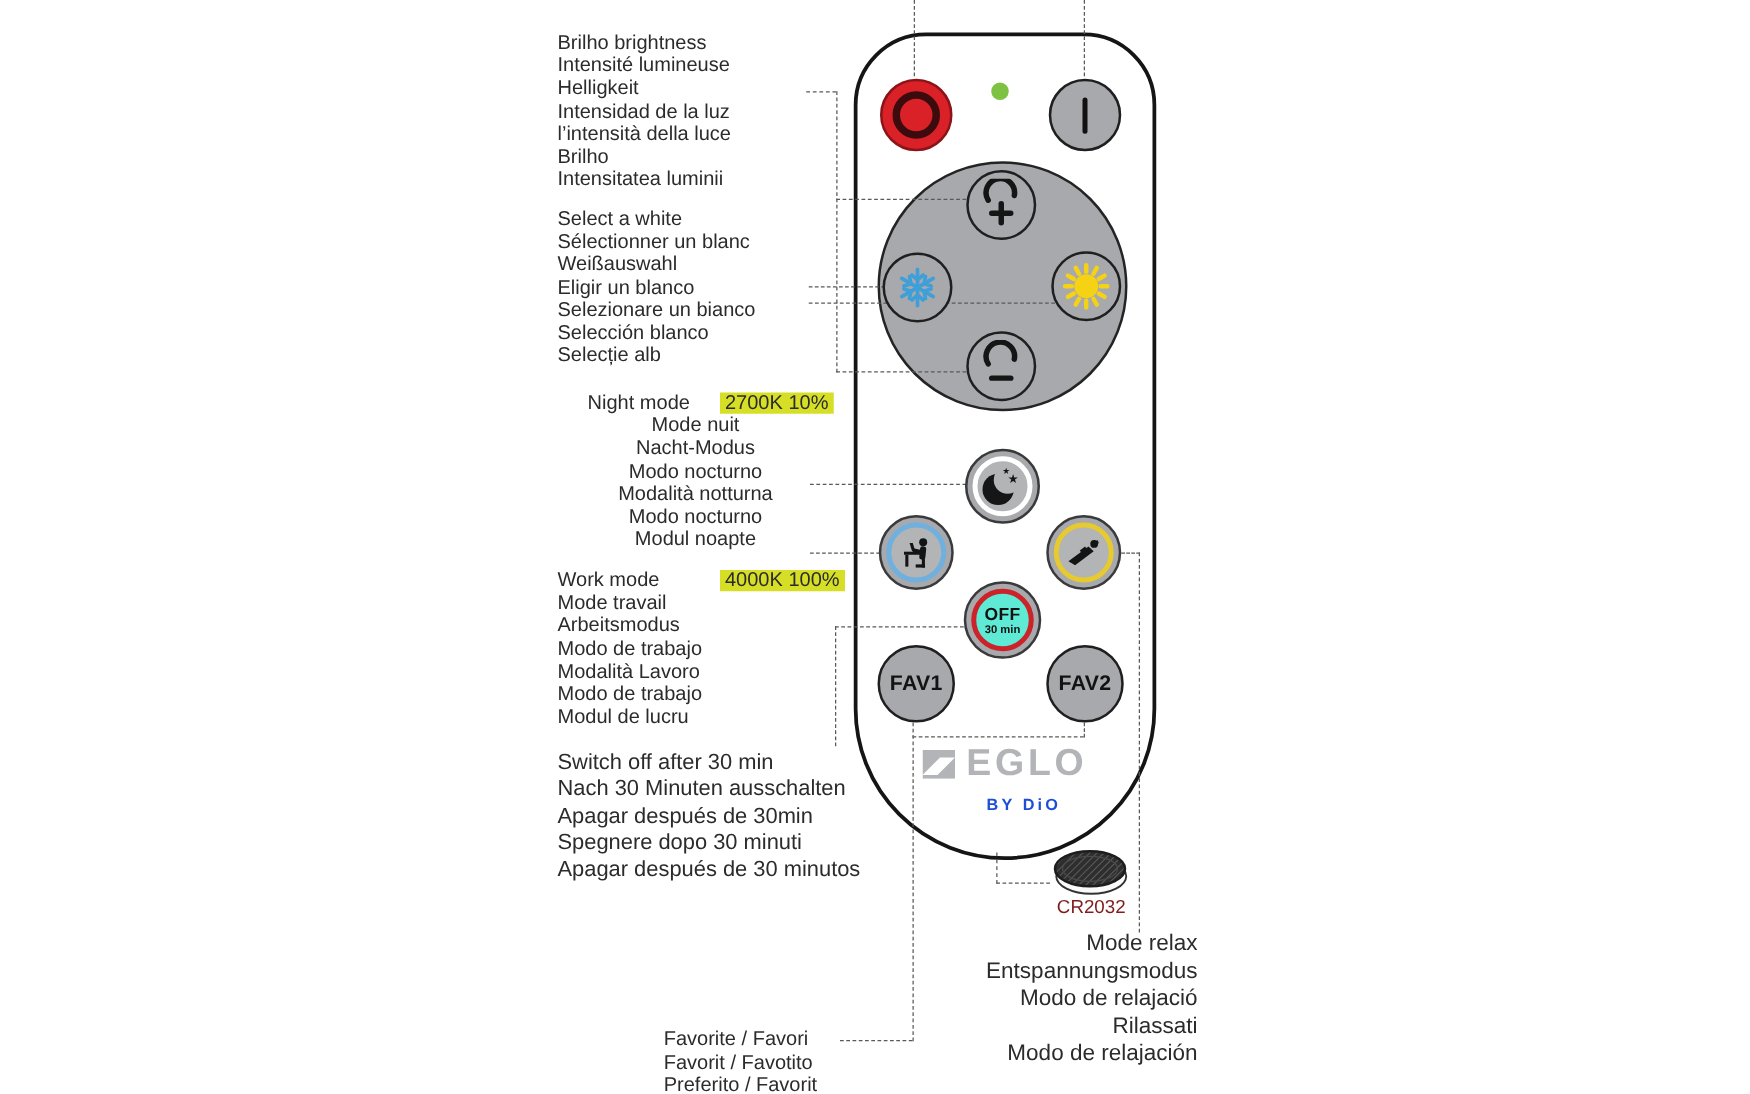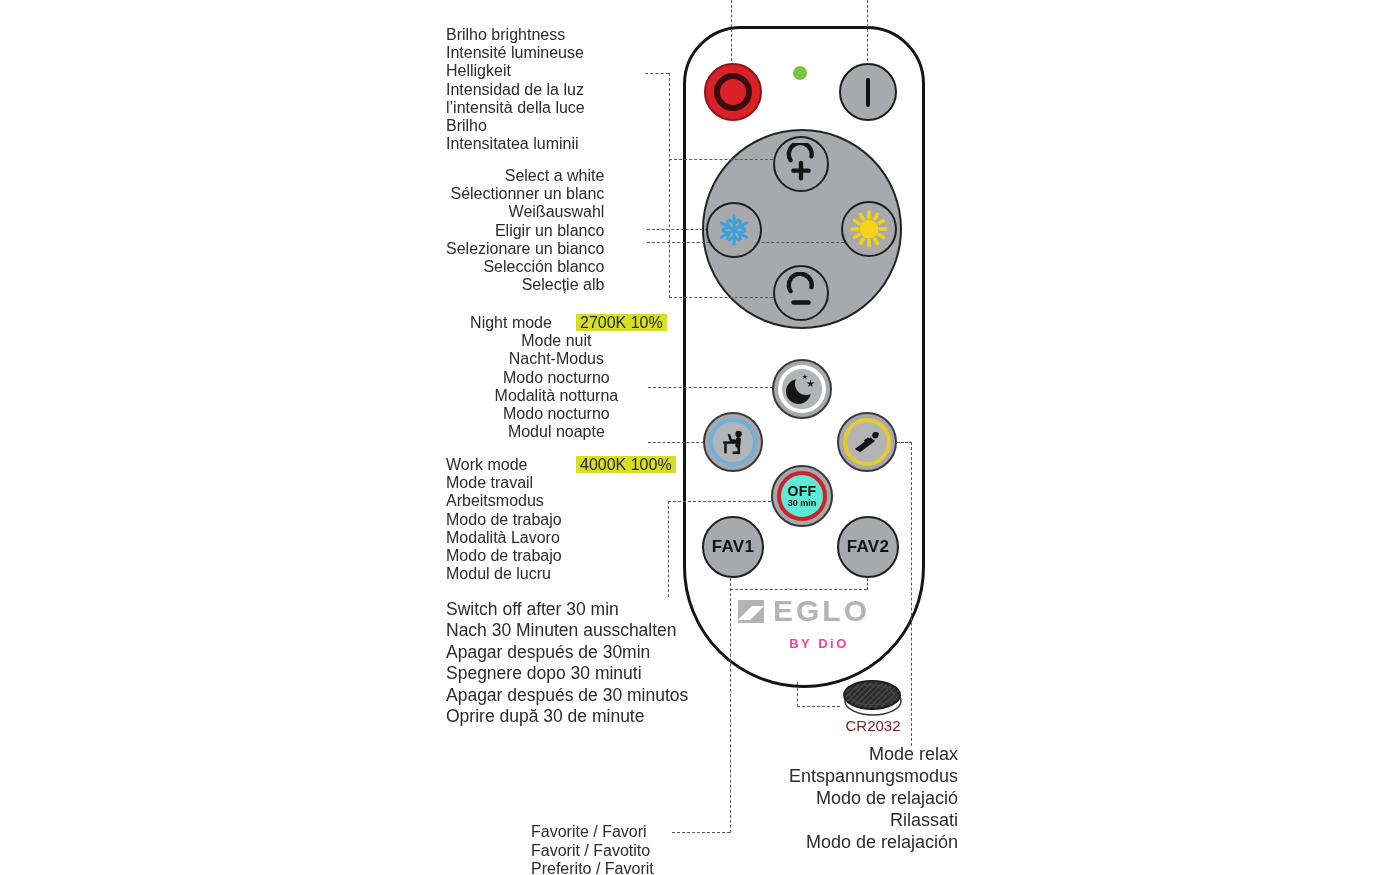--- a/index.html
+++ b/index.html
@@ -37,21 +37,21 @@
   .ring{width:38px;height:38px;box-sizing:border-box;border:6px solid rgba(25,6,8,.82);border-radius:50%;}
   .moon{position:relative;width:25px;height:25px;border-radius:50%;background:#161616;margin:4px 8px 0 0;}
   .moon::after{content:"";position:absolute;left:9px;top:-6px;width:22px;height:22px;border-radius:50%;background:#b2b4b6;}
   .star1,.star2{position:absolute;color:#161616;z-index:2;}
   .star1{right:7px;top:9px;font-size:10px;}  .star1::before{content:"\2605";}
   .star2{right:14px;top:4px;font-size:7px;}  .star2::before{content:"\2605";}
   
   .logo{position:absolute;left:684px;top:599px;width:240px;z-index:4;display:flex;flex-direction:column;align-items:center;}
   .logo-row{display:flex;align-items:center;gap:9px;height:24px;}
   .brand{font-size:30px;line-height:24px;font-weight:bold;color:var(--logo-gray,#b2b4b7);letter-spacing:3px;}
-  .byline{margin-top:13px;margin-left:30px;font-size:13px;letter-spacing:2.5px;color:#ec4899;font-weight:bold;}
+  .byline{margin-top:13px;margin-left:30px;font-size:13px;letter-spacing:2.5px;color:#1d4ed8;font-weight:bold;}
   .battery{position:absolute;left:840px;top:674px;z-index:4;}
   .battery-label{position:absolute;left:838px;top:717px;width:70px;text-align:center;font-size:15px;color:#7f1d1d;z-index:4;}
 </style>
 </head>
 <body>
 
 <div id="canvas">
 
   <div class="remote"></div>
   <div class="dpad"></div>
@@ -209,21 +209,21 @@
   <div class="tb" style="left:446px;top:26px;">
     <div>Brilho brightness</div>
     <div>Intensité lumineuse</div>
     <div>Helligkeit</div>
     <div>Intensidad de la luz</div>
     <div>l’intensità della luce</div>
     <div>Brilho</div>
     <div>Intensitatea luminii</div>
   </div>
 
-  <div class="tb" style="left:446px;top:167px;text-align:right;">
+  <div class="tb" style="left:446px;top:167px;">
     <div>Select a white</div>
     <div>Sélectionner un blanc</div>
     <div>Weißauswahl</div>
     <div>Eligir un blanco</div>
     <div>Selezionare un bianco</div>
     <div>Selección blanco</div>
     <div>Selecție alb</div>
   </div>
 
   <div class="tb" style="left:446px;top:314px;text-align:center;">
@@ -249,21 +249,20 @@
     <div>Modo de trabajo</div>
     <div>Modul de lucru</div>
   </div>
 
   <div class="tb big" style="left:446px;top:599px;">
     <div>Switch off after 30 min</div>
     <div>Nach 30 Minuten ausschalten</div>
     <div>Apagar después de 30min</div>
     <div>Spegnere dopo 30 minuti</div>
     <div>Apagar después de 30 minutos</div>
-    <div>Oprire după 30 de minute</div>
   </div>
 
   <div class="tb" style="left:531px;top:823px;line-height:18.5px;">
     <div>Favorite / Favori</div>
     <div>Favorit / Favotito</div>
     <div>Preferito / Favorit</div>
   </div>
 
   <div class="tb relax" style="left:690px;top:743px;width:268px;">
     <div>Mode relax</div>

